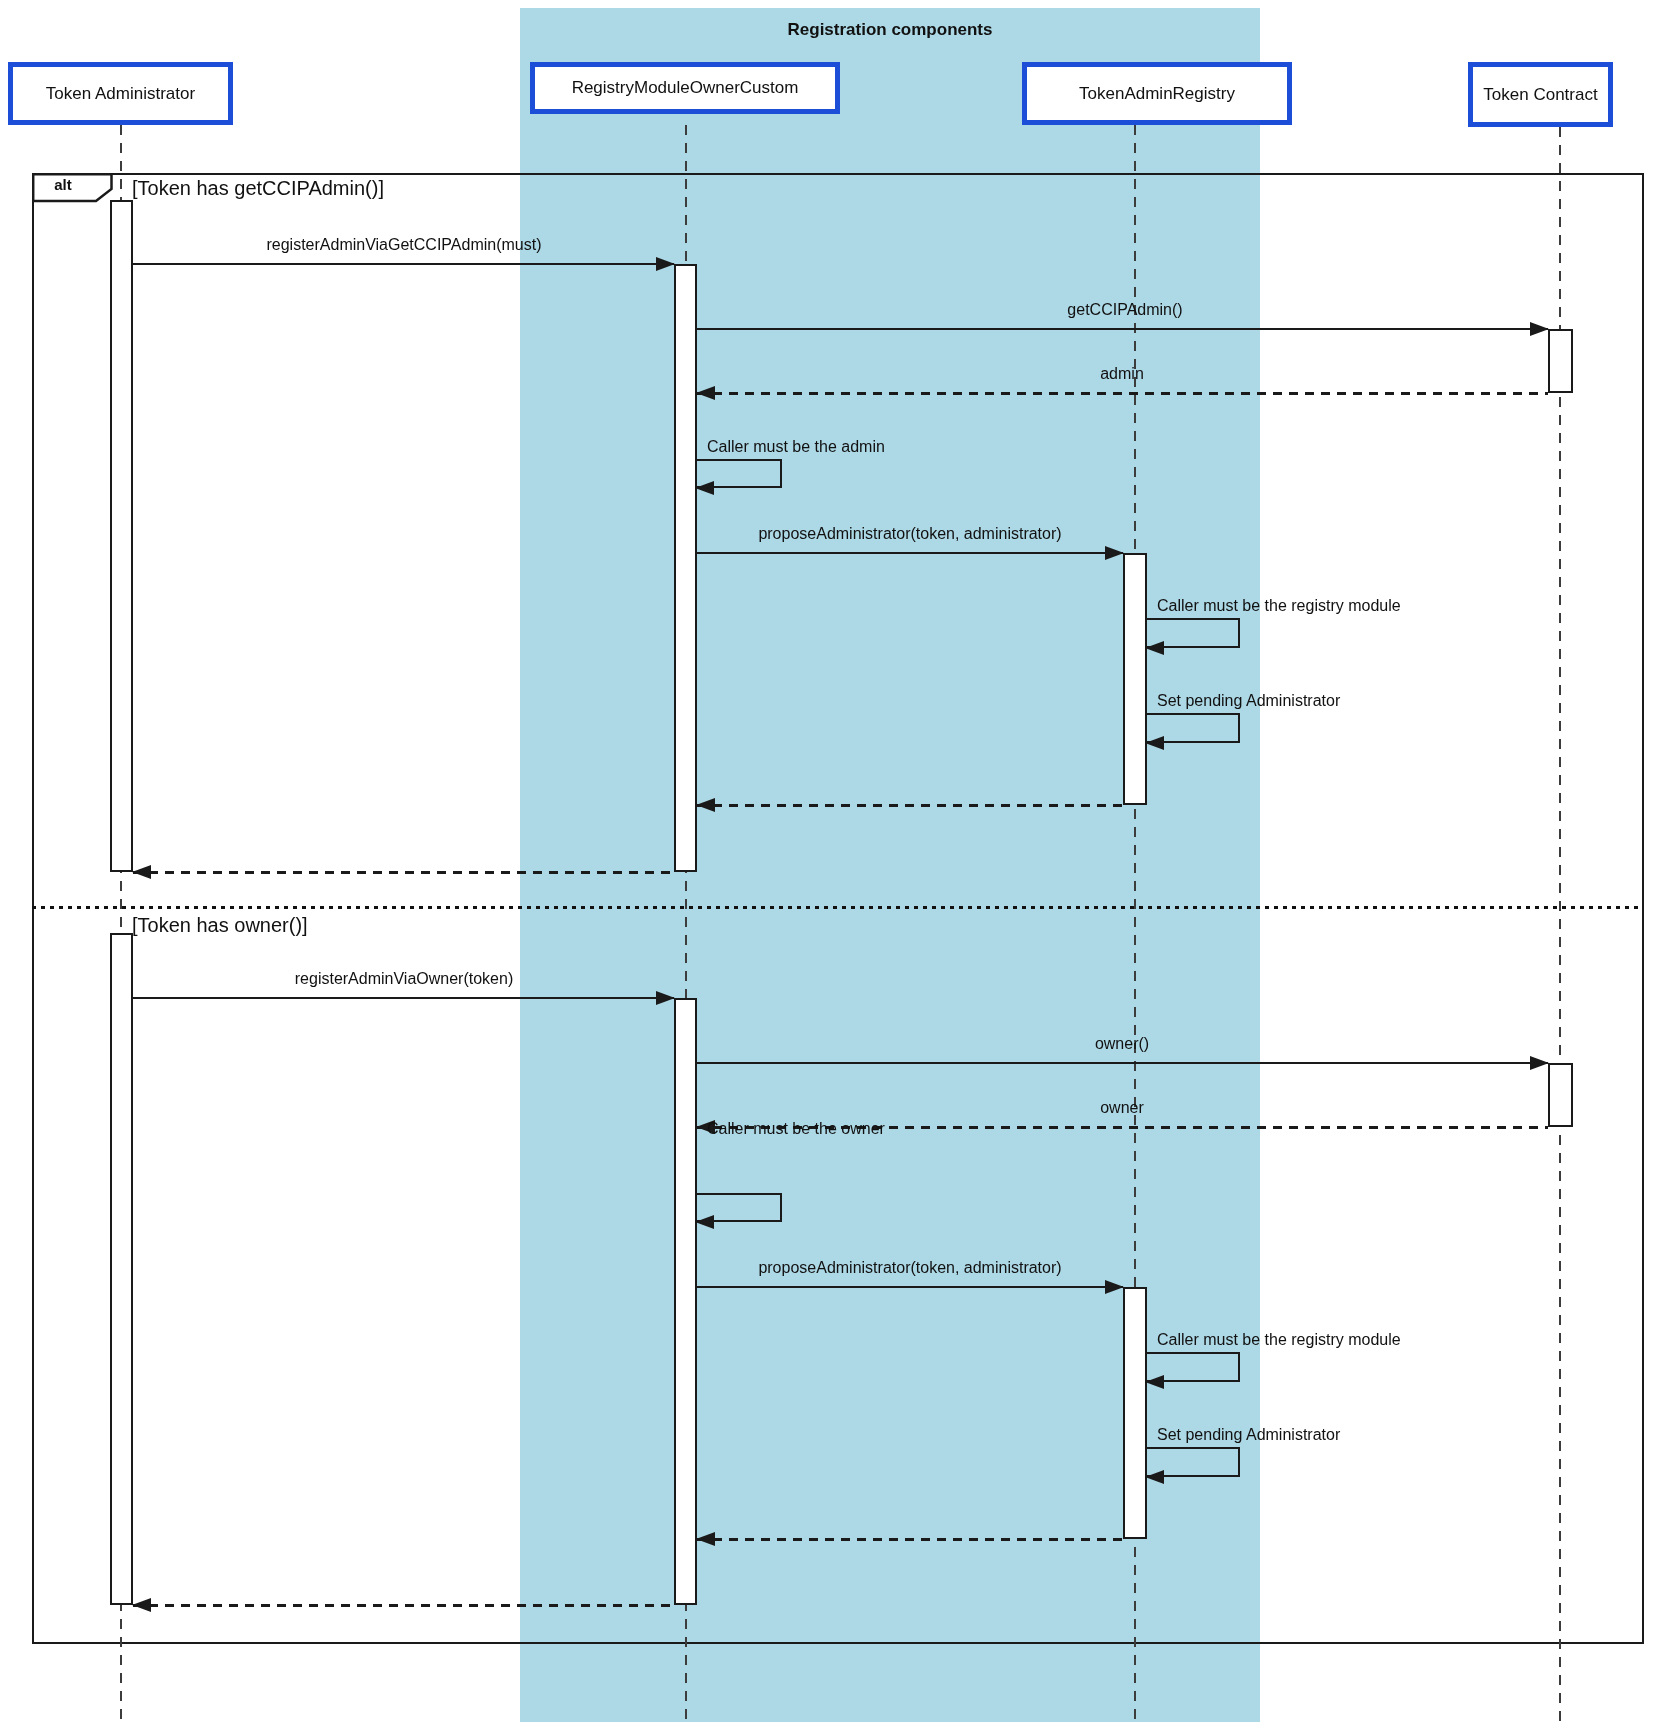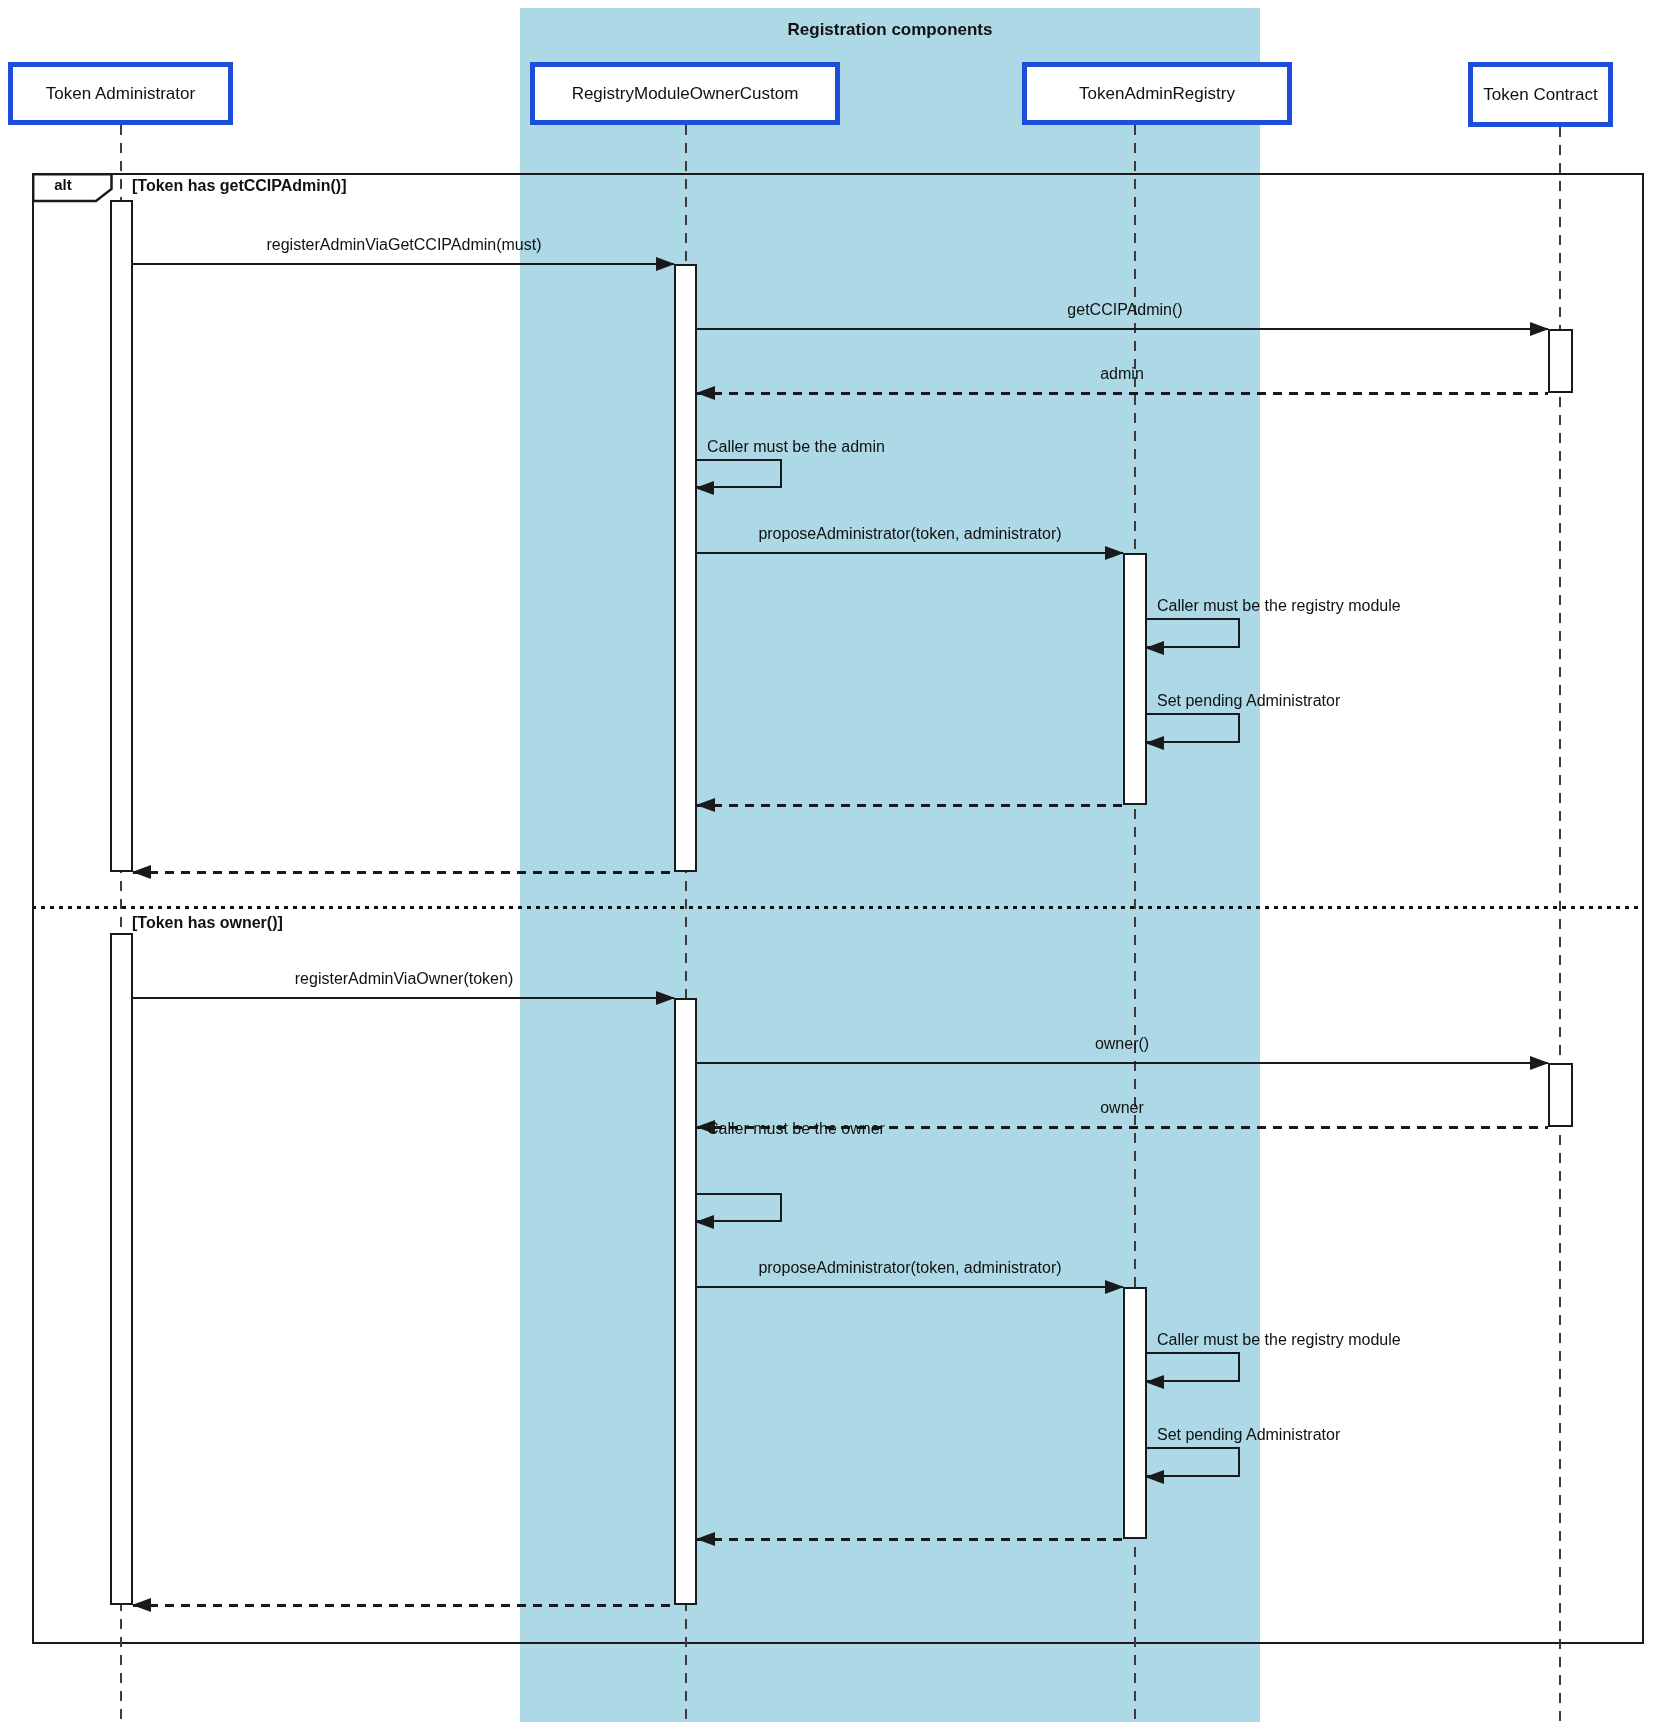--- a/index.html
+++ b/index.html
@@ -12,21 +12,21 @@
   .participant{position:absolute;background:#ffffff;border:5px solid #1d4ed8;z-index:6;
                display:flex;align-items:center;justify-content:center;font-size:17px;white-space:nowrap;}
 
   .lifeline{position:absolute;width:2px;z-index:3;
             background:repeating-linear-gradient(180deg,#3c3c3c 0 10px,transparent 10px 18px);}
 
   .frame{position:absolute;border:2.5px solid #1a1a1a;z-index:2;}
   .alt-badge{position:absolute;z-index:4;}
   .alt-badge .op{position:absolute;left:0;top:3px;width:62px;text-align:center;
                  font-weight:bold;font-size:15px;}
-  .guard{position:absolute;z-index:5;font-weight:bold;font-size:16px;white-space:nowrap;}
+  .guard{position:absolute;z-index:5;font-weight:normal;font-size:20px;white-space:nowrap;}
   .divider{position:absolute;height:3px;z-index:4;
            background:repeating-linear-gradient(90deg,#111 0 4px,transparent 4px 9px);}
 
   .act{position:absolute;width:23px;background:#ffffff;border:2px solid #1a1a1a;z-index:4;box-sizing:border-box;}
 
   .msg{position:absolute;height:0;border-top:2.5px solid #1a1a1a;z-index:5;}
   .msg.dashed{border-top:none;height:2.5px;
               background:repeating-linear-gradient(90deg,#1a1a1a 0 9px,transparent 9px 16px);}
   .arr{position:absolute;width:0;height:0;border-top:7px solid transparent;border-bottom:7px solid transparent;}
   .arr.r{right:-1px;top:-8.5px;border-left:19px solid #1a1a1a;}
@@ -57,21 +57,21 @@
     <svg width="82" height="30">
       <path d="M1.2,1.2 H79.5 V16 L64,28 H1.2 Z" fill="#ffffff" stroke="#1a1a1a" stroke-width="2.5"></path>
     </svg>
     <span class="op">alt</span>
   </div>
   <div class="guard" style="left:132px;top:177px;">[Token has getCCIPAdmin()]</div>
   <div class="divider" style="left:32px;top:906px;width:1608px;"></div>
   <div class="guard" style="left:132px;top:914px;">[Token has owner()]</div>
 
   <div class="participant" style="left:8px;top:62px;width:225px;height:63px;box-sizing:border-box;">Token Administrator</div>
-  <div class="participant" style="left:530px;top:62px;width:310px;height:63px;box-sizing:border-box;">RegistryModuleOwnerCustom</div>
+  <div class="participant" style="left:530px;top:62px;width:310px;height:52px;box-sizing:border-box;">RegistryModuleOwnerCustom</div>
   <div class="participant" style="left:1022px;top:62px;width:270px;height:63px;box-sizing:border-box;">TokenAdminRegistry</div>
   <div class="participant" style="left:1468px;top:62px;width:145px;height:65px;box-sizing:border-box;">Token Contract</div>
 
   <div class="act" style="left:110px;top:200px;height:672px;"></div>
   <div class="act" style="left:110px;top:933px;height:672px;"></div>
   <div class="act" style="left:674px;top:264px;height:608px;"></div>
   <div class="act" style="left:674px;top:998px;height:607px;"></div>
   <div class="act" style="left:1123px;top:553px;height:252px;width:24px;"></div>
   <div class="act" style="left:1123px;top:1287px;height:252px;width:24px;"></div>
   <div class="act" style="left:1548px;top:329px;height:64px;width:25px;"></div>

